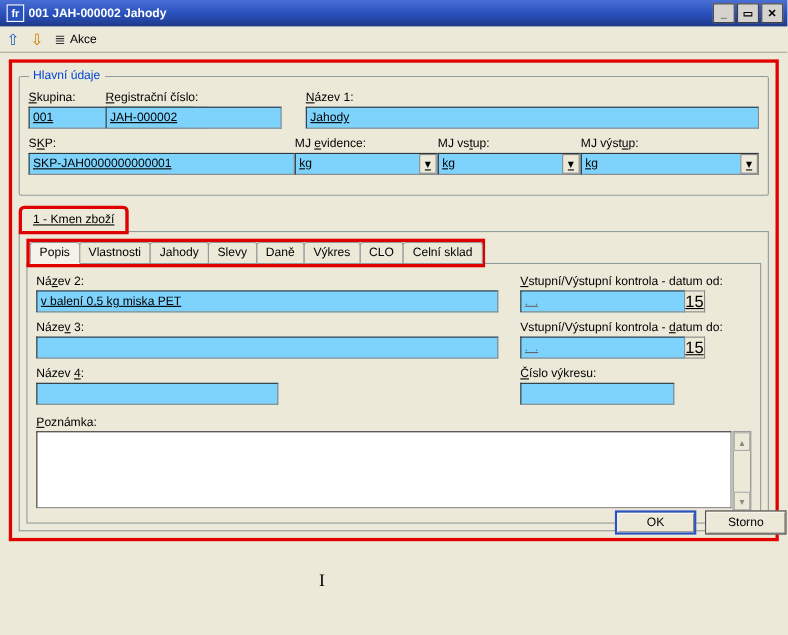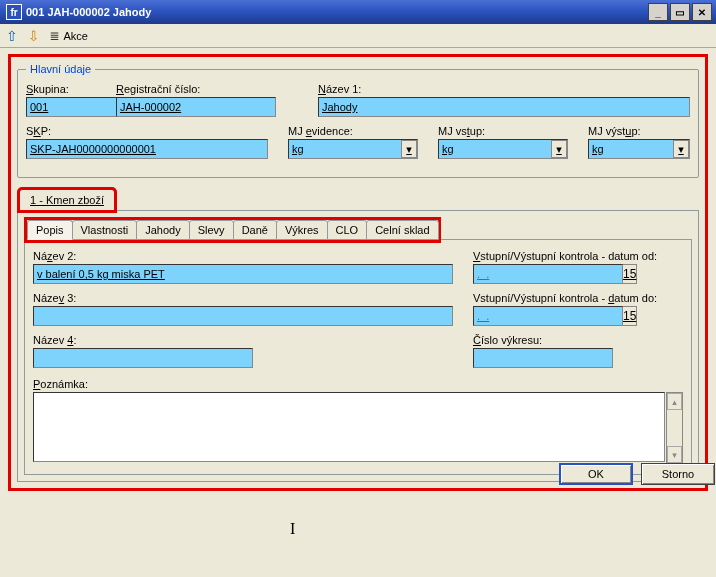--- a/index.html
+++ b/index.html
@@ -68,21 +68,21 @@
   fieldset.group {
     border: 1px solid #919b9c;
     margin: 4px 4px 8px 4px;
     padding: 8px 8px 10px 8px;
     border-radius: 2px;
   }
   fieldset.group legend {
     padding: 0 4px;
     color:#0046d5;
   }
-  .row { display:flex; gap:20px; align-items:flex-end; margin-bottom:8px;}
+  .row { display:flex; gap:0; align-items:flex-end; margin-bottom:8px;}
   .field { display:flex; flex-direction:column; gap:2px; }
   .label { color:#000; }
   .label .ul { text-decoration: underline; }
 
   input[type=text], .select, .date-input {
     background:#7dd3fc;
     border: 1px inset #888;
     height: 20px;
     padding: 1px 3px;
     font: inherit;
@@ -168,21 +168,21 @@
   .right-col { width: 210px; display:flex; flex-direction:column; gap:8px;}
 
   .date-wrap { display:flex; }
   .date-input { flex:1; color:#666;}
   .date-btn {
     width:18px; height:20px;
     background:#ece9d8;
     border:1px solid #888;
     border-left:0;
     display:flex;align-items:center;justify-content:center;
-    font-size:12px;
+    font-size:15px;
     cursor:pointer;
     text-decoration:underline;
   }
 
   .note-wrap { position:relative; }
   textarea.note {
     width: calc(100% - 18px);
     height: 70px;
     background:#fff;
     border:1px inset #888;

